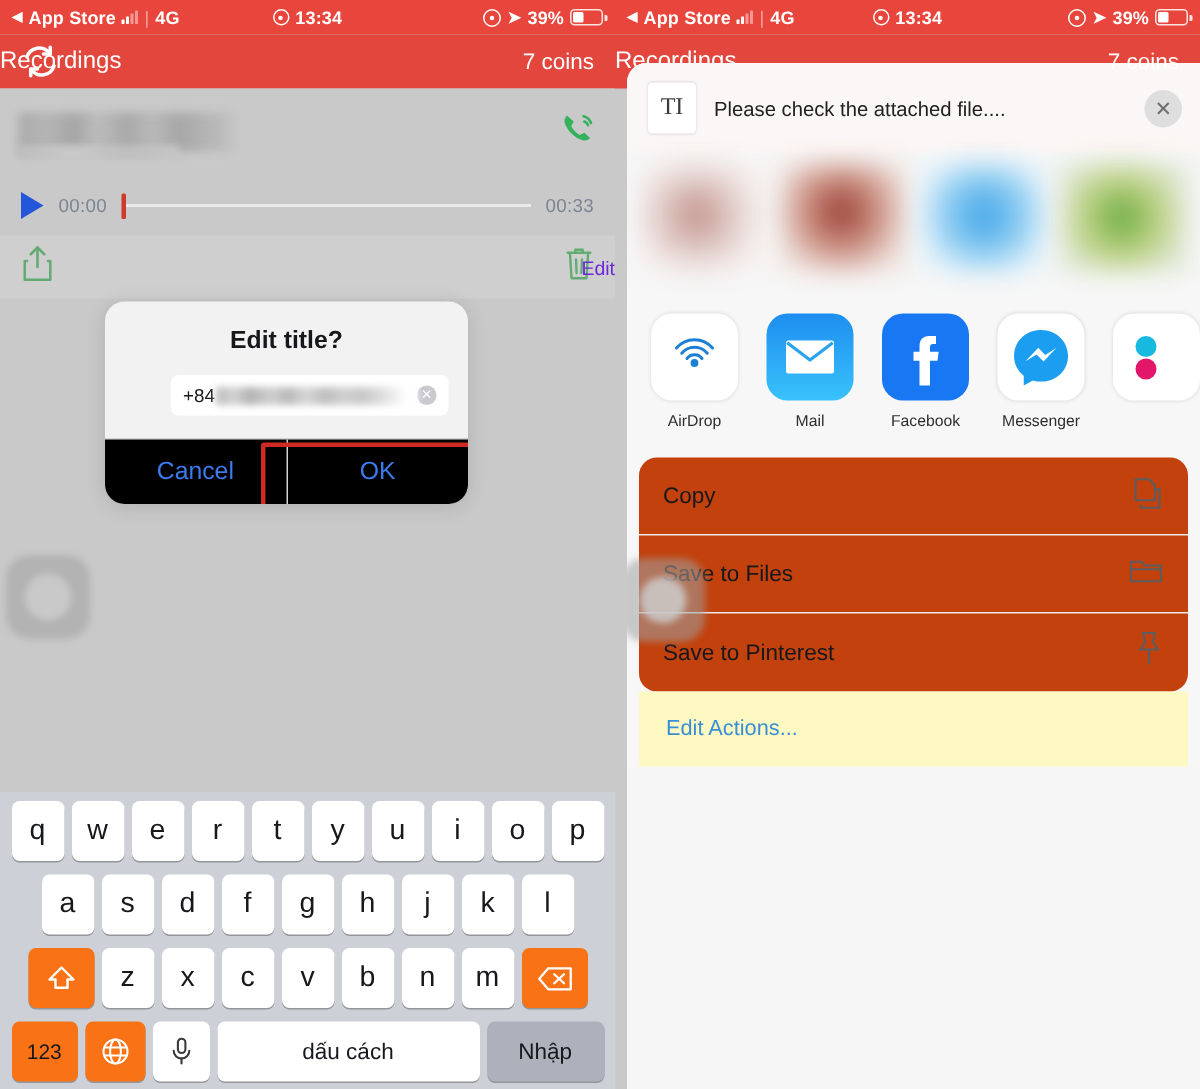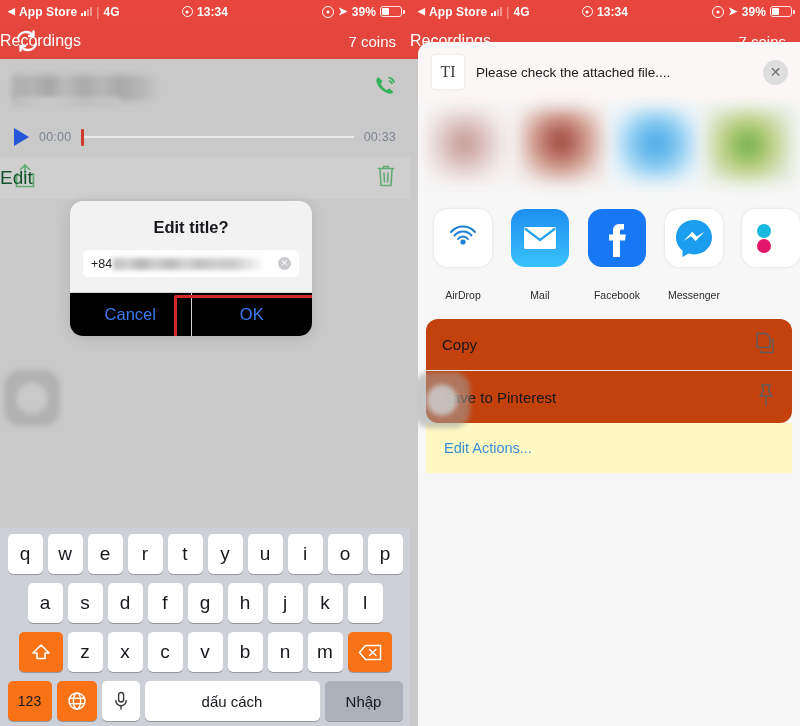--- a/index.html
+++ b/index.html
@@ -112,21 +112,21 @@
   .seekwrap { flex:1; display:flex; align-items:center; height:18px; position: relative; }
   .seek-handle { width:3px; height:17px; background:#d0392c; border-radius:1px; }
   .seek-track { flex:1; height:2px; background:#eaeaea; }
 
   
   .editrow {
     height: 42px; background: #cfcfcf;
     display:flex; align-items:center; justify-content:space-between;
     padding: 0 14px; position: relative;
   }
-  .edit-label { font-size:19px; color:#14532d; position:absolute; left:0; right:0; text-align:left; pointer-events:none;}
+  .edit-label { font-size:13px; color:#6d28d9; position:absolute; left:0; right:0; text-align:right; pointer-events:none;}
   .ico-green { color:#63ab72; }
 
   
   .bodygray { background:#c6c6c6; position:relative; flex:1; }
 
   
   .watermark {
     position:absolute; width:56px; height:56px;
     background: rgba(160,160,160,.55);
     border-radius: 16px;
@@ -142,21 +142,21 @@
   
   .dialog {
     position:absolute; left:70px; top:201px;
     width: 242px;
     background: #f2f2f2;
     border-radius: 13px;
     overflow: hidden;
     box-shadow: 0 2px 14px rgba(0,0,0,.12);
   }
   .dlg-title { text-align:center; font-size:16.5px; font-weight:bold; color:#16181c; padding: 17px 10px 13px; }
-  .dlg-fieldwrap { padding: 0 13px 15px; }
+  .dlg-fieldwrap { padding: 0 13px 15px; margin-left: 31px; }
   .dlg-field {
     background:#fff; border-radius:5px; height:27px;
     display:flex; align-items:center; padding: 0 8px;
     font-size: 12.5px; color:#111;
     position: relative;
   }
   .dlg-prefix { font-size:12.5px; color:#1a1a1a; }
   .dlg-blur {
     flex:1; height:12px; margin-left:1px;
     background: linear-gradient(90deg,#bdbdbd 0%,#d2d2d2 9%,#b4b4b4 17%,#cfcfcf 27%,#bababa 36%,#d6d6d6 45%,#bfbfbf 54%,#d0d0d0 64%,#c8c8c8 73%,#dcdcdc 82%,#ffffff 95%);
@@ -241,21 +241,21 @@
   .thumb { flex:1; height:72px; border-radius:4px; filter: blur(8px); }
   .t1 { background: radial-gradient(circle at 45% 48%, #c08e87 0%, #e3cfcb 42%, #f6f2f1 75%); }
   .t2 { background: radial-gradient(circle at 48% 45%, #95372c 0%, #c98b7d 38%, #efe3de 78%); }
   .t3 { background: radial-gradient(circle at 50% 48%, #3aa3e8 0%, #8fcdf2 45%, #e8f4fb 80%); }
   .t4 { background: radial-gradient(circle at 48% 50%, #63a83e 0%, #b9cf7d 40%, #dde7d4 78%); }
 
   .apps {
     display:flex; gap: 15px; padding: 14px 14px 10px;
     background:#f7f7f7;
   }
-  .app { width:62px; display:flex; flex-direction:column; align-items:center; gap:22px; flex:0 0 auto;}
+  .app { width:62px; display:flex; flex-direction:column; align-items:center; gap:8px; flex:0 0 auto;}
   .app-ico { width:58px;height:58px;border-radius:14px; display:flex;align-items:center;justify-content:center; }
   .app-label { font-size:10.5px; color:#2d2d2d; }
   .ic-airdrop { background:#fff; box-shadow:0 0 3px rgba(0,0,0,.12); }
   .ic-mail { background: linear-gradient(180deg,#1e8ef0 0%, #39c2fb 100%); }
   .ic-fb { background:#1877f2; }
   .ic-msgr { background:#fff; box-shadow:0 0 3px rgba(0,0,0,.12); }
   .ic-partial { background:#fff; box-shadow:0 0 3px rgba(0,0,0,.12); }
 
   .actions { padding: 8px 8px 0 8px; background:#f7f7f7; }
   .action-group { background:#c2410c; border-radius:12px; overflow:hidden; }
@@ -550,20 +550,29 @@
           <div class="action-row">
             <span>Copy</span>
             <span class="act-ico">
               <svg width="22" height="24" viewBox="0 0 22 24" fill="none" stroke="#5d5d60" stroke-width="1.4" stroke-linejoin="round">
                 <path d="M3 2.5 L12 2.5 L16 6.5 L16 16.5 L3 16.5 Z"></path>
                 <path d="M6.5 19.5 L6.5 21.5 L19 21.5 L19 9 L16.5 9"></path>
               </svg>
             </span>
           </div>
           <div class="action-row">
+            <span>Save to Files</span>
+            <span class="act-ico">
+              <svg width="24" height="20" viewBox="0 0 24 20" fill="none" stroke="#5d5d60" stroke-width="1.4" stroke-linejoin="round">
+                <path d="M2 16.5 L2 3.5 L9 3.5 L11 6 L22 6 L22 16.5 Z"></path>
+                <path d="M2 8.5 L22 8.5"></path>
+              </svg>
+            </span>
+          </div>
+          <div class="action-row">
             <span>Save to Pinterest</span>
             <span class="act-ico">
               <svg width="20" height="26" viewBox="0 0 20 26" fill="none" stroke="#5d5d60" stroke-width="1.4" stroke-linejoin="round">
                 <path d="M6 2 L14 2 L12.5 8 L16 13 L4 13 L7.5 8 Z"></path>
                 <path d="M10 13 L10 23"></path>
               </svg>
             </span>
           </div>
         </div>
         <div class="edit-actions">Edit Actions...</div>

